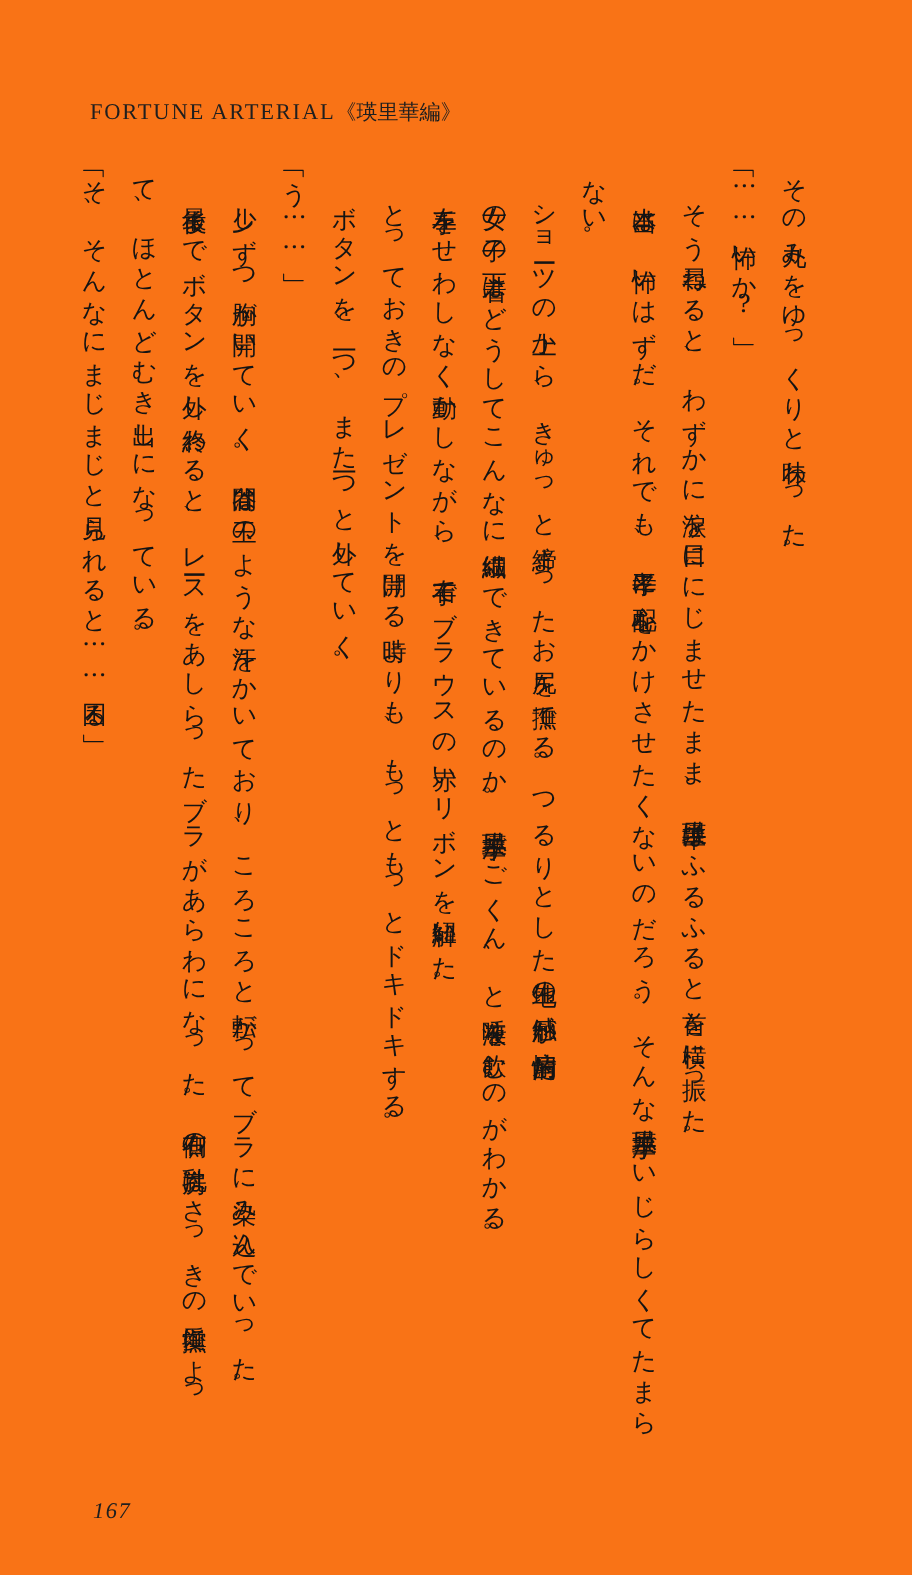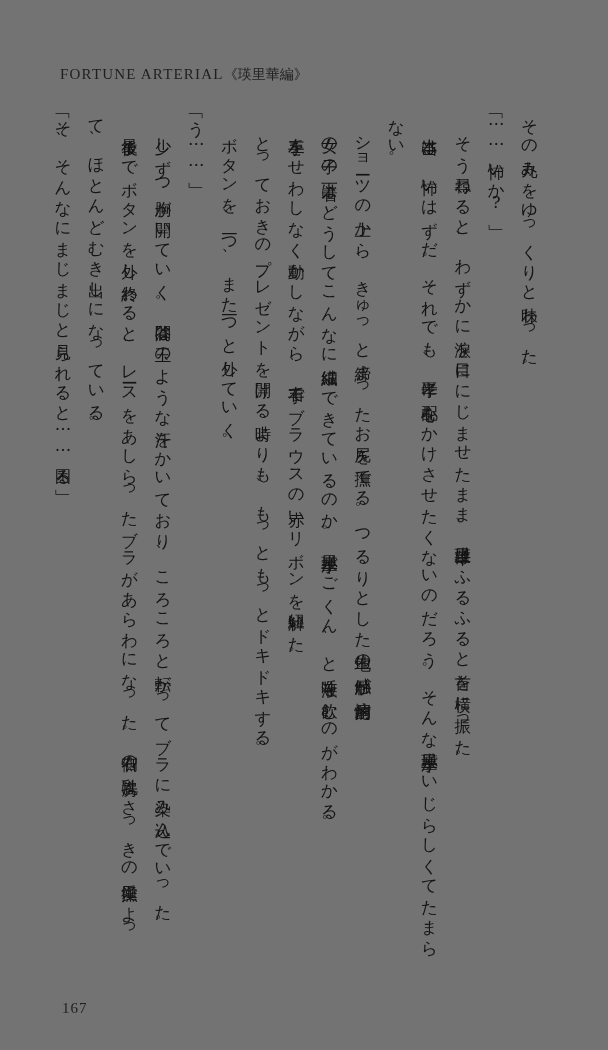--- a/index.html
+++ b/index.html
@@ -11,21 +11,21 @@
     height: 1050px;
     background: #ffffff;
     font-family: "Liberation Serif", serif;
     color: #1a1a1a;
     overflow: hidden;
   }
   .page {
     position: relative;
     width: 608px;
     height: 1050px;
-    background: #737373;
+    background: #f97316;
     box-sizing: border-box;
   }
 
   
   .running-head {
     position: absolute;
     top: 66px;
     left: 60px;
     font-family: "Liberation Serif", serif;
     font-size: 15px;
@@ -72,20 +72,21 @@
 
   
   .folio {
     position: absolute;
     left: 62px;
     top: 1000px;
     font-family: "Liberation Serif", serif;
     font-size: 15px;
     letter-spacing: 1px;
     color: #1f1f1f;
+    font-style: italic;
   }
 </style>
 </head>
 <body>
 
 <div class="page">
 
   <div class="running-head">
     <span class="series">FORTUNE ARTERIAL</span><span class="volume">《瑛里華編》</span>
   </div>

